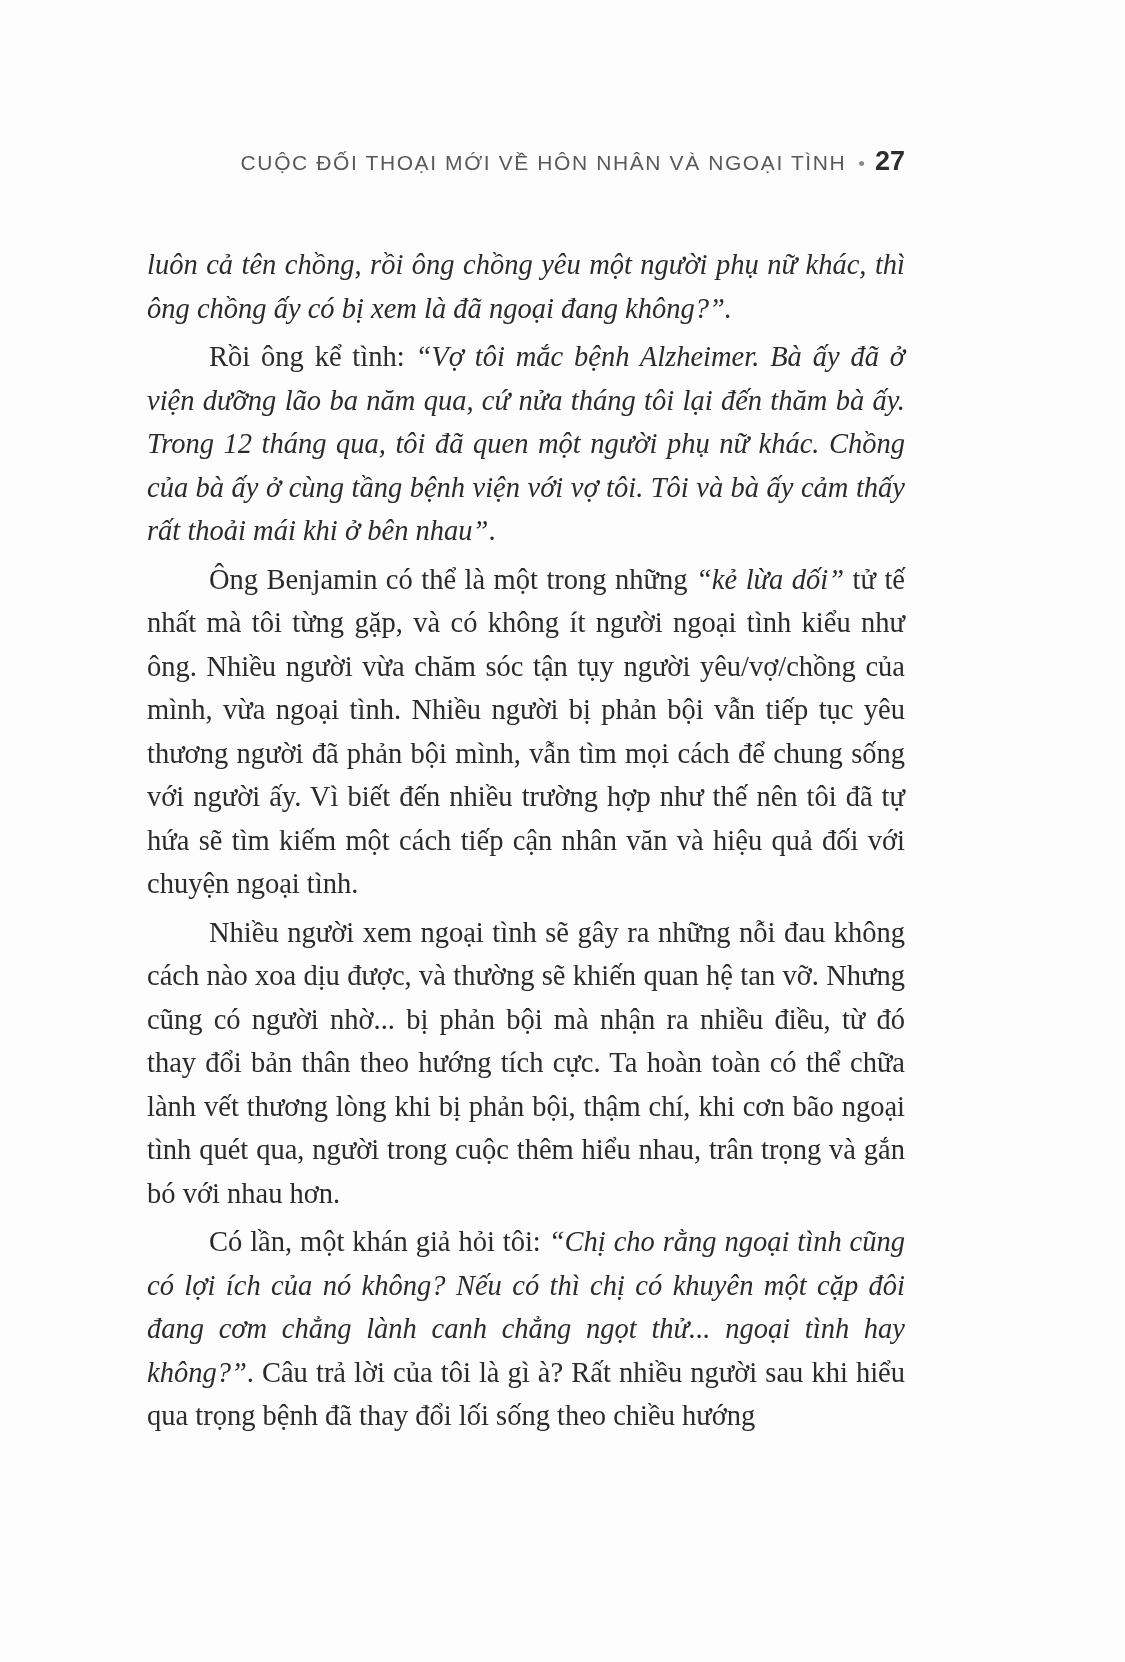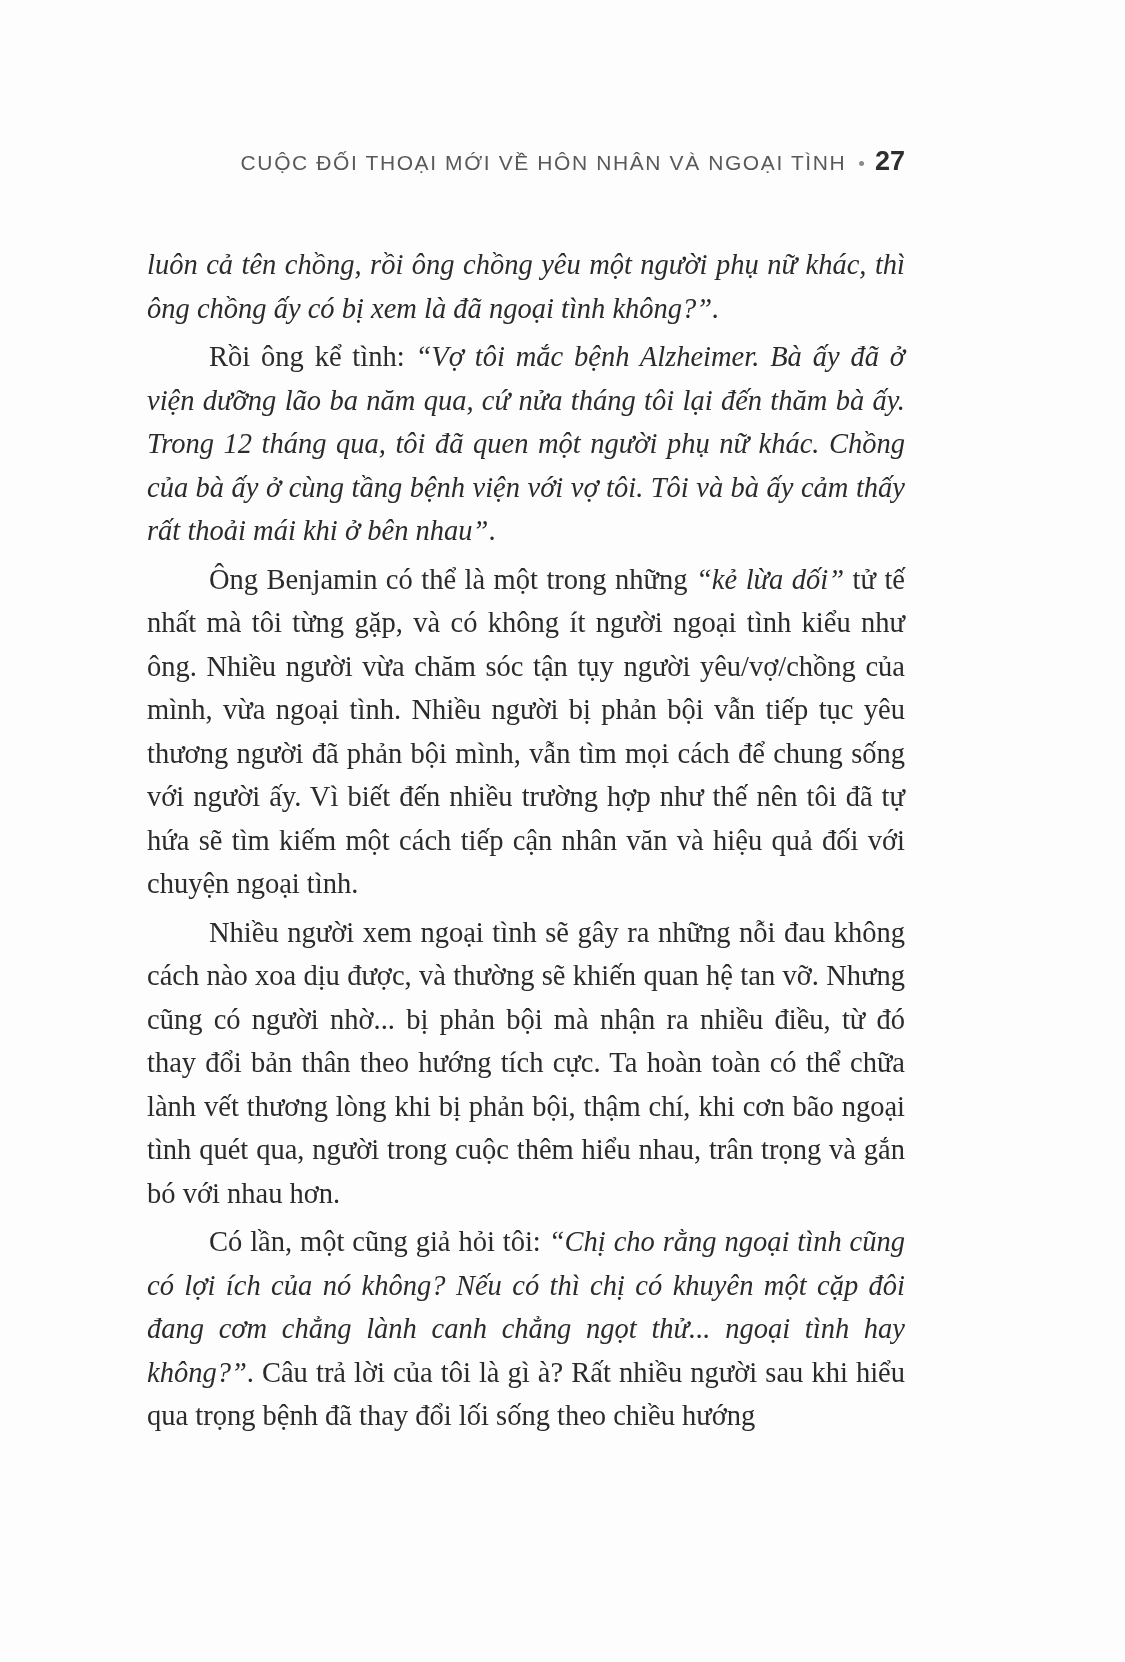--- a/index.html
+++ b/index.html
@@ -65,21 +65,21 @@
 
 <div class="book-page">
   <div class="text-column">
 
     <div class="running-header">
       <span>CUỘC ĐỐI THOẠI MỚI VỀ HÔN NHÂN VÀ NGOẠI TÌNH</span><span class="sep">•</span><span class="page-num">27</span>
     </div>
 
     <div class="body-text">
 
-    <p class="para"><span class="italic">luôn cả tên chồng, rồi ông chồng yêu một người phụ nữ khác, thì ông chồng ấy có bị xem là đã ngoại tình không?”.</span></p>
+    <p class="para"><span class="italic">luôn cả tên chồng, rồi ông chồng yêu một người phụ nữ khác, thì ông chồng ấy có bị xem là đã ngoại đang không?”.</span></p>
         <p class="para indent"><span>Rồi ông kể tình: </span><span class="italic">“Vợ tôi mắc bệnh Alzheimer. Bà ấy đã ở viện dưỡng lão ba năm qua, cứ nửa tháng tôi lại đến thăm bà ấy. Trong 12 tháng qua, tôi đã quen một người phụ nữ khác. Chồng của bà ấy ở cùng tầng bệnh viện với vợ tôi. Tôi và bà ấy cảm thấy rất thoải mái khi ở bên nhau”</span><span>.</span></p>
         <p class="para indent"><span>Ông Benjamin có thể là một trong những </span><span class="italic">“kẻ lừa dối”</span><span> tử tế nhất mà tôi từng gặp, và có không ít người ngoại tình kiểu như ông. Nhiều người vừa chăm sóc tận tụy người yêu/vợ/chồng của mình, vừa ngoại tình. Nhiều người bị phản bội vẫn tiếp tục yêu thương người đã phản bội mình, vẫn tìm mọi cách để chung sống với người ấy. Vì biết đến nhiều trường hợp như thế nên tôi đã tự hứa sẽ tìm kiếm một cách tiếp cận nhân văn và hiệu quả đối với chuyện ngoại tình.</span></p>
         <p class="para indent"><span>Nhiều người xem ngoại tình sẽ gây ra những nỗi đau không cách nào xoa dịu được, và thường sẽ khiến quan hệ tan vỡ. Nhưng cũng có người nhờ... bị phản bội mà nhận ra nhiều điều, từ đó thay đổi bản thân theo hướng tích cực. Ta hoàn toàn có thể chữa lành vết thương lòng khi bị phản bội, thậm chí, khi cơn bão ngoại tình quét qua, người trong cuộc thêm hiểu nhau, trân trọng và gắn bó với nhau hơn.</span></p>
-        <p class="para indent"><span>Có lần, một cũng giả hỏi tôi: </span><span class="italic">“Chị cho rằng ngoại tình cũng có lợi ích của nó không? Nếu có thì chị có khuyên một cặp đôi đang cơm chẳng lành canh chẳng ngọt thử... ngoại tình hay không?”</span><span>. Câu trả lời của tôi là gì à? Rất nhiều người sau khi hiểu qua trọng bệnh đã thay đổi lối sống theo chiều hướng</span></p>
+        <p class="para indent"><span>Có lần, một khán giả hỏi tôi: </span><span class="italic">“Chị cho rằng ngoại tình cũng có lợi ích của nó không? Nếu có thì chị có khuyên một cặp đôi đang cơm chẳng lành canh chẳng ngọt thử... ngoại tình hay không?”</span><span>. Câu trả lời của tôi là gì à? Rất nhiều người sau khi hiểu qua trọng bệnh đã thay đổi lối sống theo chiều hướng</span></p>
       </div>
 
   </div>
 </div>
 
 </body></html>

